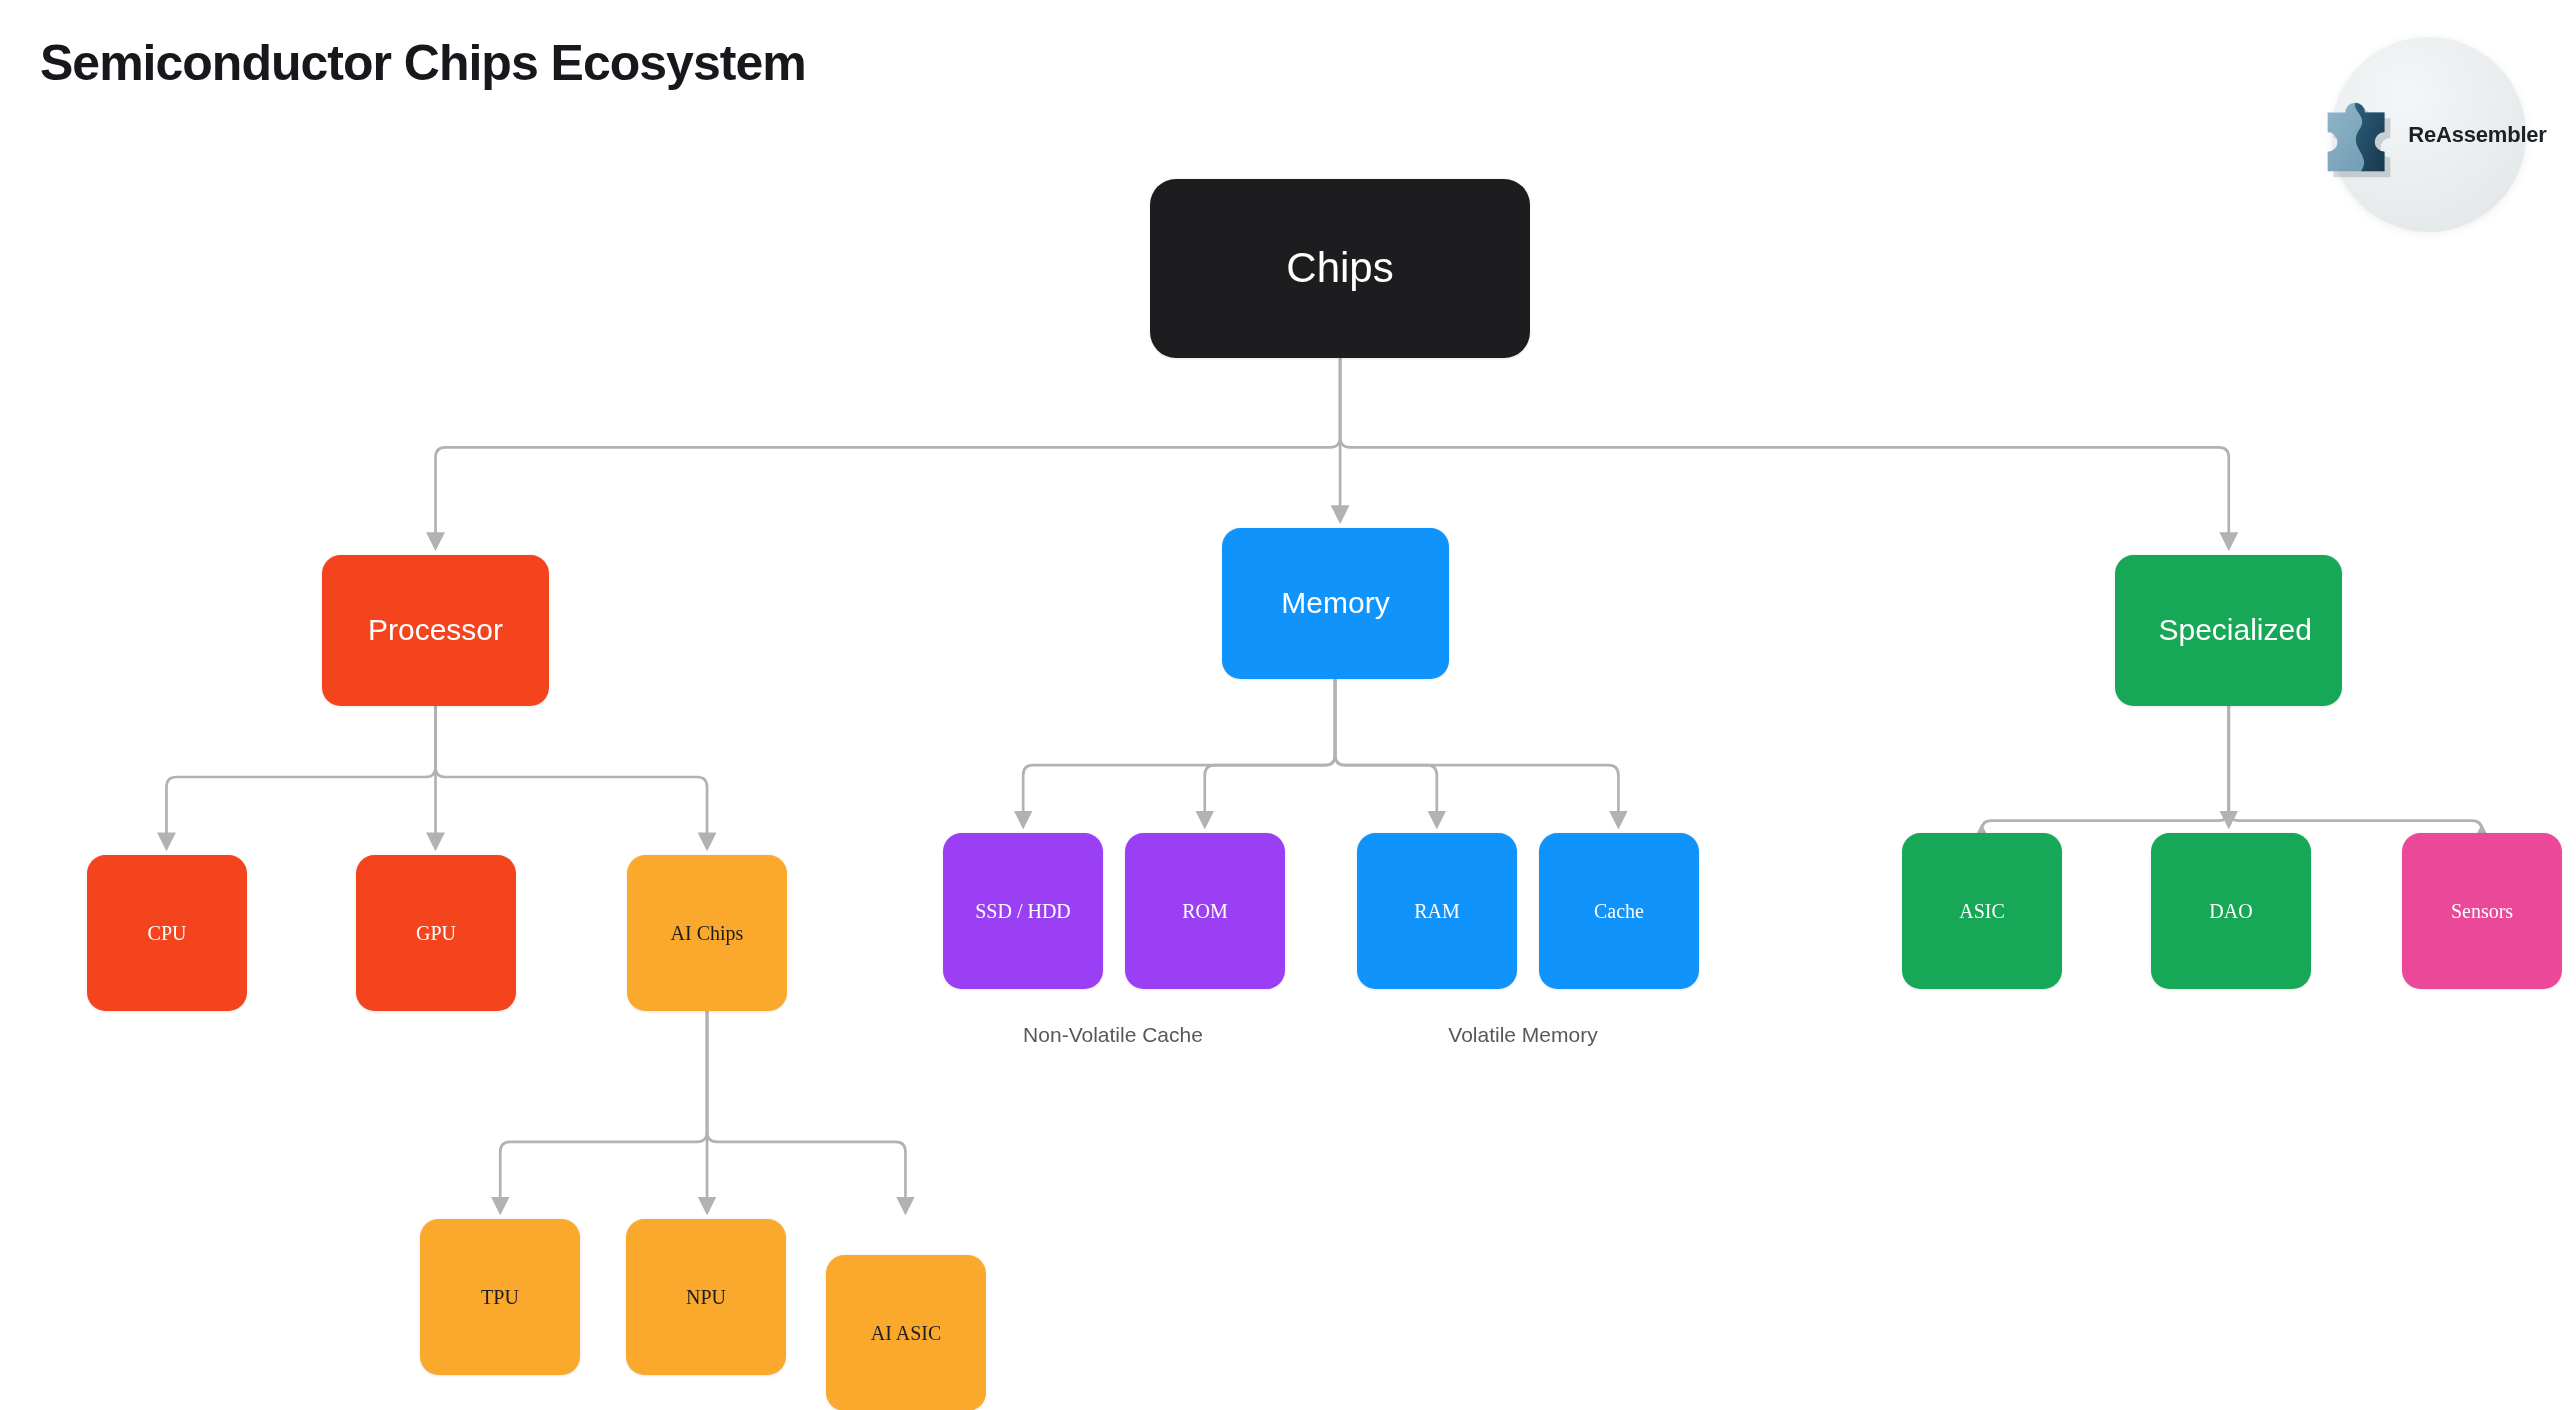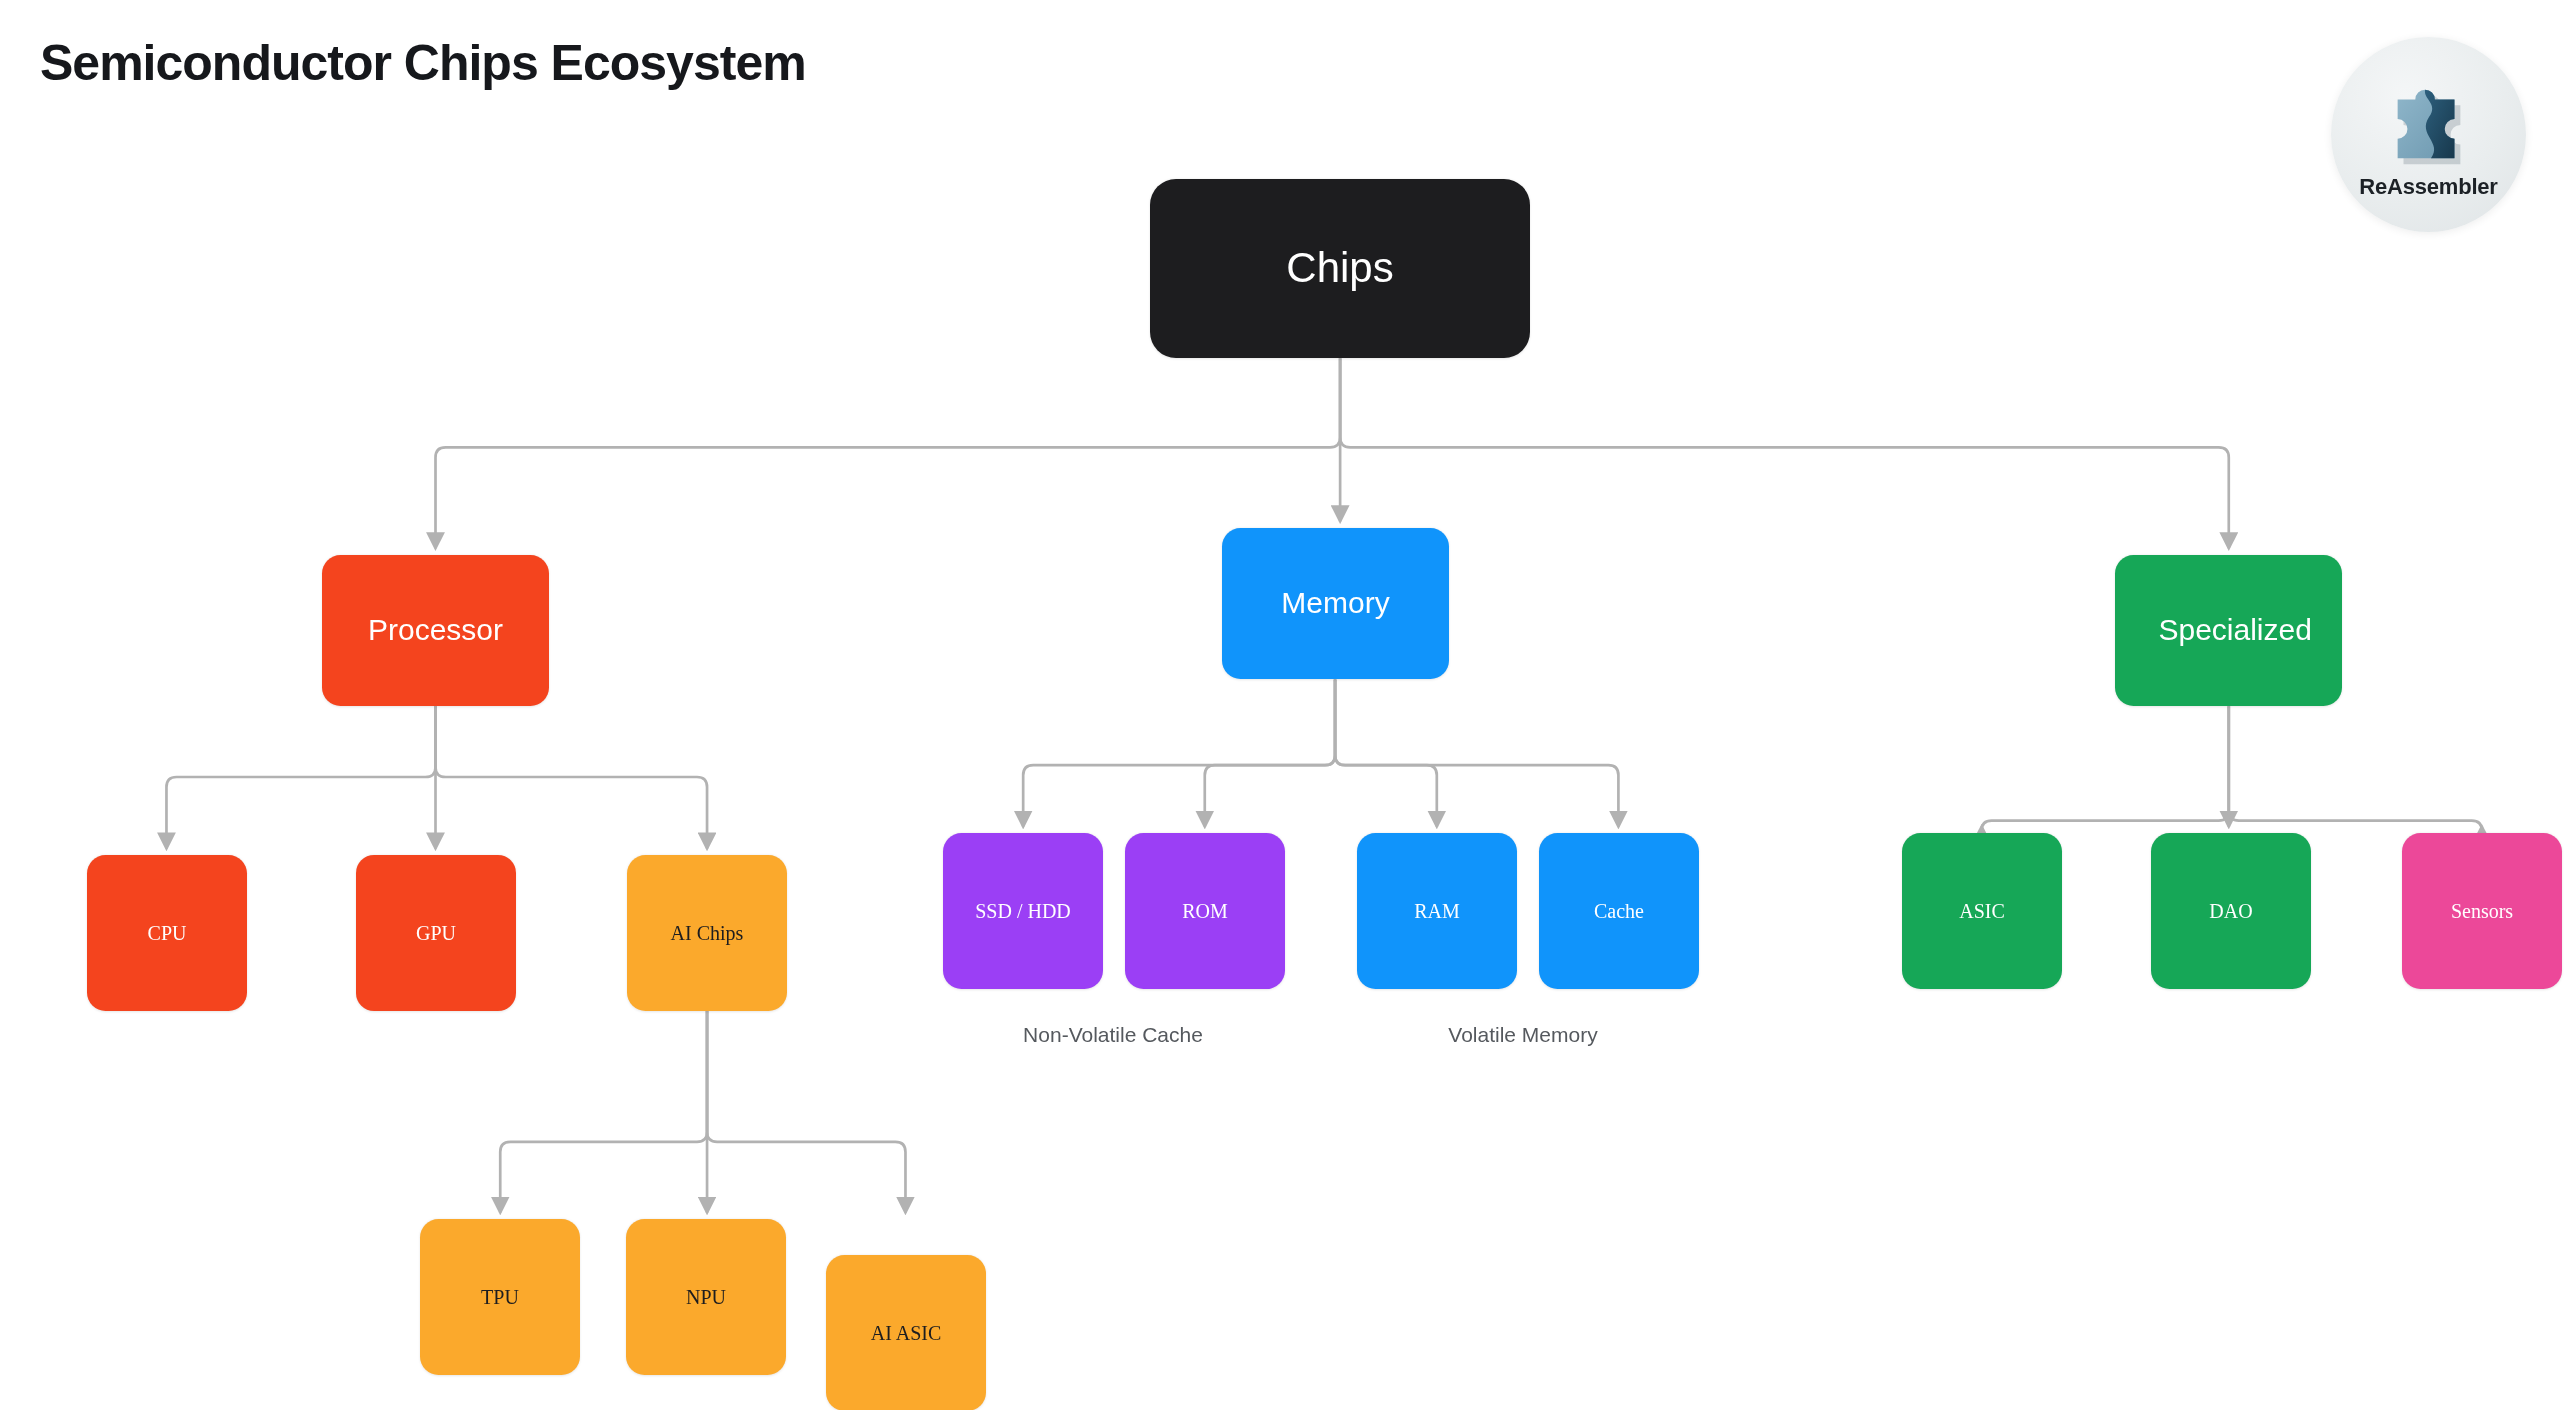--- a/index.html
+++ b/index.html
@@ -33,21 +33,21 @@
   #brand-badge {
     position: absolute;
     left: 2331px;
     top: 37px;
     width: 195px;
     height: 195px;
     border-radius: 50%;
     background: radial-gradient(circle at 38% 30%, #f4f6f7 0%, #e9edee 55%, #dfe4e6 100%);
     box-shadow: 0 1.7px 8.4px rgba(0,0,0,0.07);
     display: flex;
-    flex-direction: column;
+    flex-direction: row;
     align-items: center;
     justify-content: center;
   }
   #brand-badge .puzzle-wrap {
     width: 98px;
     height: 98px;
     margin-top: 5px;
     margin-bottom: 1.7px;
   }
   #brand-badge .brand-name {
@@ -188,21 +188,21 @@
 <div class="node level2" id="node-memory" style="left: 1222px; top: 528px; width: 227px; height: 151px; background: rgb(16, 148, 251); color: rgb(255, 255, 255);">
   <span>Memory</span>
 </div>
 <div class="node level2" id="node-specialized" style="left: 2115px; top: 555px; width: 227px; height: 151px; background: rgb(22, 167, 87); color: rgb(255, 255, 255); padding-left: 20px;">
   <span>Specialized</span>
 </div>
 
 <div class="node level3" id="node-cpu" style="left: 87px; top: 855px; width: 160px; height: 156px; background: rgb(244, 68, 30); color: rgb(255, 255, 255);">
   <span>CPU</span>
 </div>
-<div class="node level3" id="node-gpu" style="left: 356px; top: 855px; width: 160px; height: 156px; background: rgb(244, 68, 30); color: rgb(255, 255, 255); border-radius: 18px;">
+<div class="node level3" id="node-gpu" style="left: 356px; top: 855px; width: 160px; height: 156px; background: rgb(244, 68, 30); color: rgb(255, 255, 255);">
   <span>GPU</span>
 </div>
 <div class="node level3" id="node-ai-chips" style="left: 627px; top: 855px; width: 160px; height: 156px; background: rgb(251, 169, 44); color: rgb(29, 29, 31);">
   <span>AI Chips</span>
 </div>
 <div class="node level3" id="node-ssd-hdd" style="left: 943px; top: 833px; width: 160px; height: 156px; background: rgb(155, 63, 245); color: rgb(255, 255, 255);">
   <span>SSD / HDD</span>
 </div>
 <div class="node level3" id="node-rom" style="left: 1125px; top: 833px; width: 160px; height: 156px; background: rgb(155, 63, 245); color: rgb(255, 255, 255);">
   <span>ROM</span>

